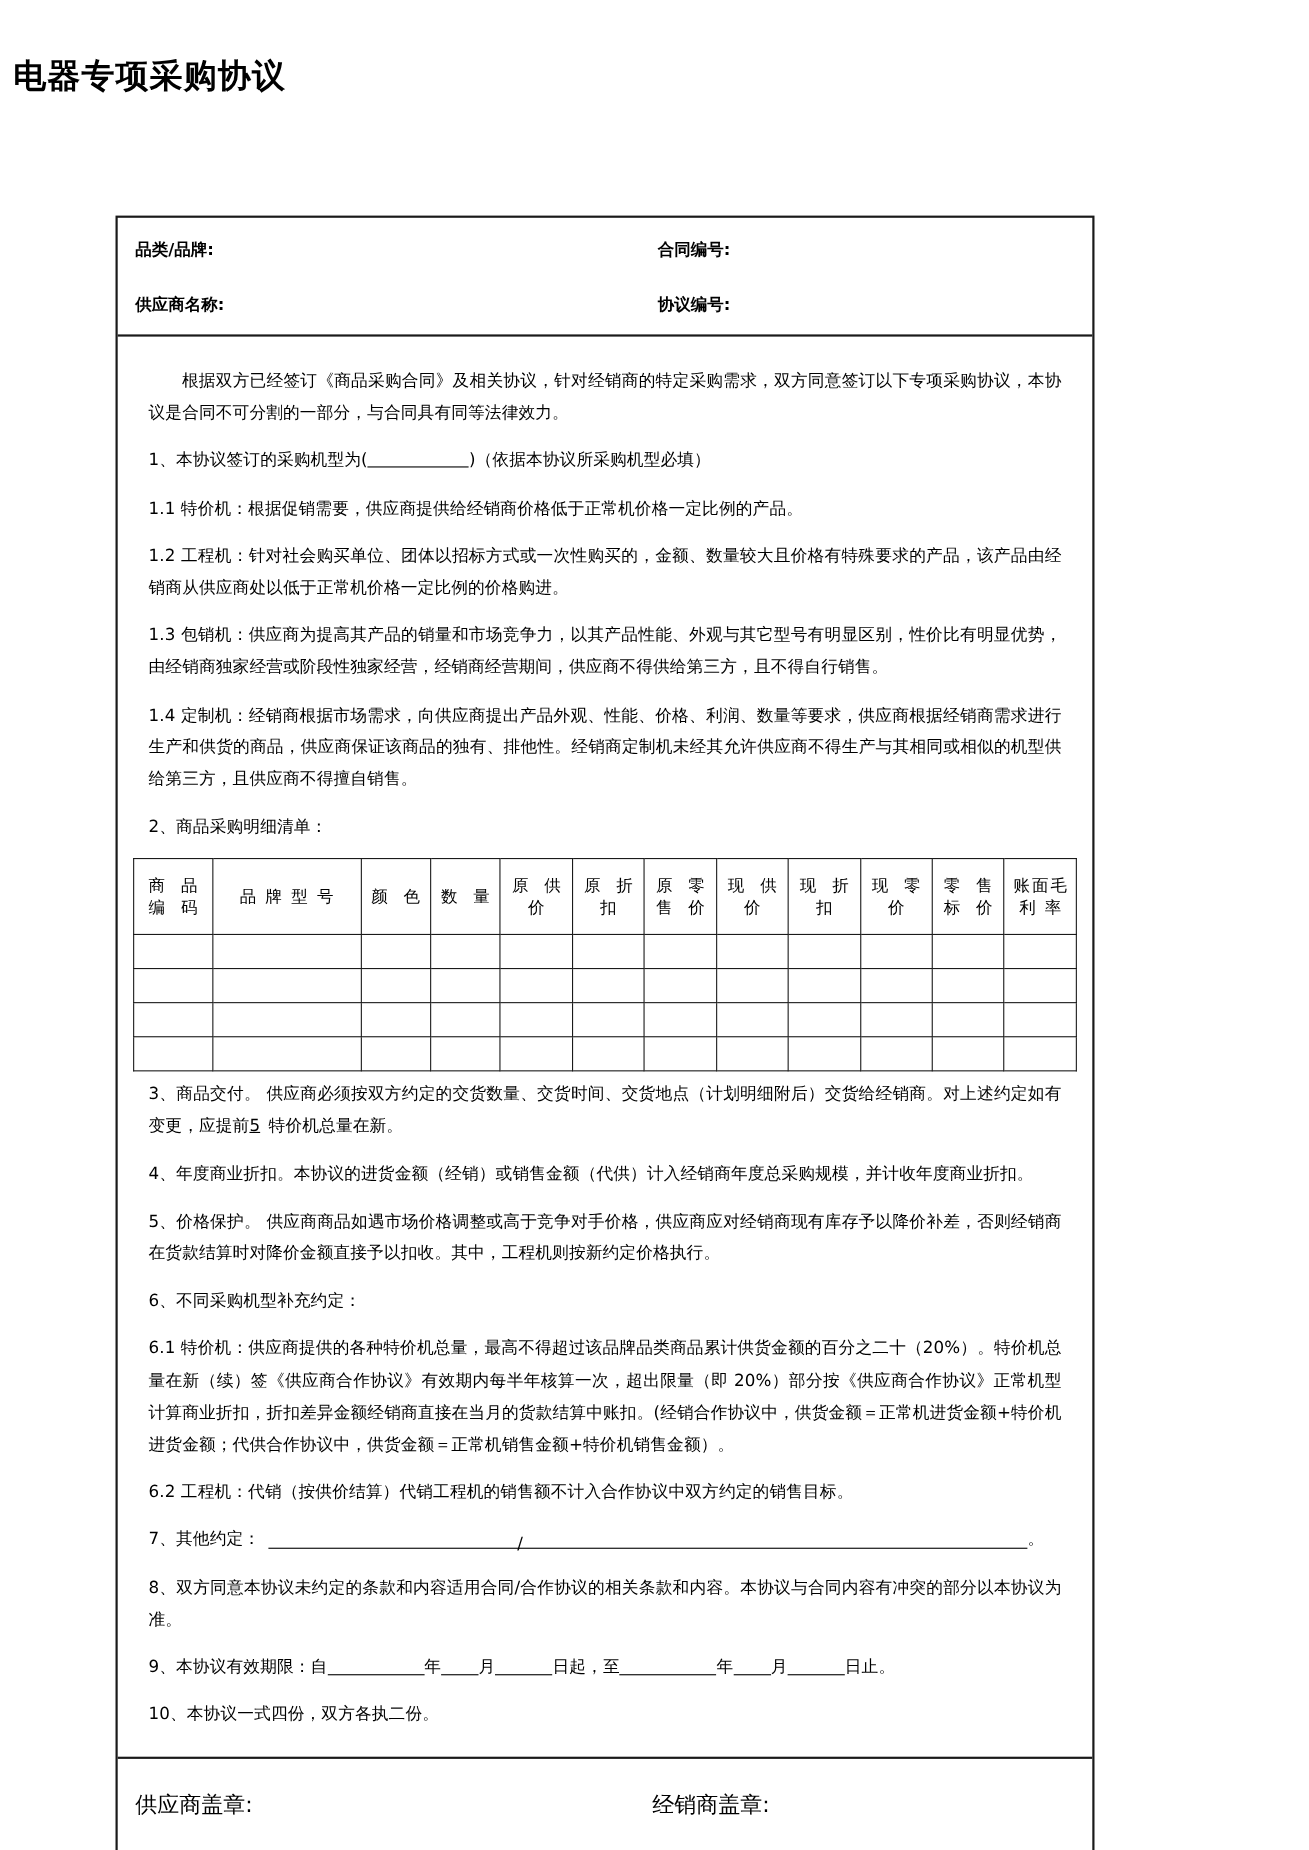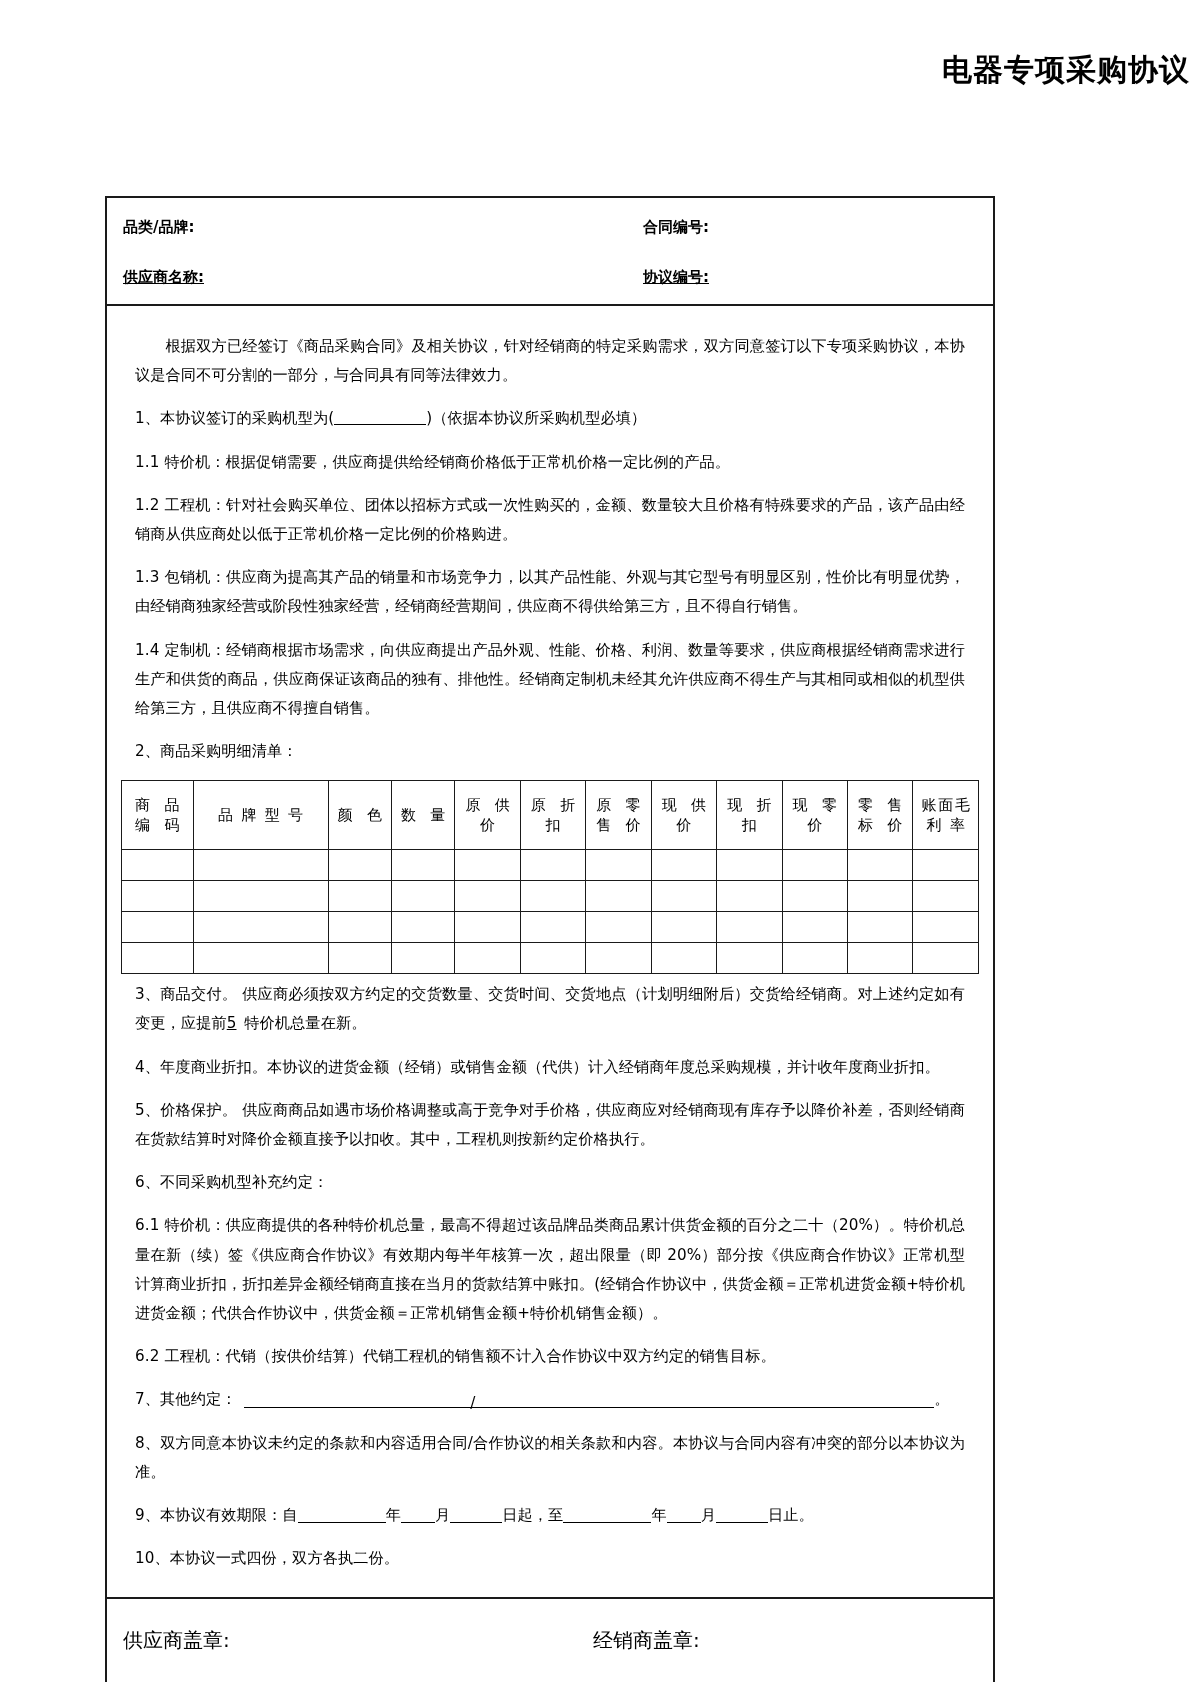--- a/index.html
+++ b/index.html
@@ -16,21 +16,21 @@
     overflow: hidden;
   }
   .page {
     width: 1190px;
     height: 1682px;
     box-sizing: border-box;
     padding: 0;
     position: relative;
   }
   .doc-title {
-    text-align: right;
+    text-align: left;
     font-size: 30px;
     font-weight: bold;
     letter-spacing: 1px;
     margin: 52px 0 0 0;
     line-height: 1.2;
     padding-left: 12px;
   }
   .frame {
     position: absolute;
     left: 105px;
@@ -42,23 +42,23 @@
   .hdr-block {
     border-bottom: 2px solid #1a1a1a;
     padding: 18px 16px 16px 16px;
   }
   .hdr-row {
     display: flex;
     font-size: 15px;
     font-weight: bold;
     line-height: 1.5;
   }
-  .hdr-row + .hdr-row { margin-top: 27px; text-decoration: underline; }
+  .hdr-row + .hdr-row { margin-top: 27px; }
   .hdr-cell-l { width: 475px; }
-  .hdr-cell-r { flex: 1; margin-left: 45px; }
+  .hdr-cell-r { flex: 1; }
 
   .body-block {
     padding: 12px 14px 10px 14px;
     border-bottom: 2px solid #1a1a1a;
   }
   .p {
     font-size: 15.2px;
     line-height: 1.92;
     margin: 14px;
     text-align: justify;

